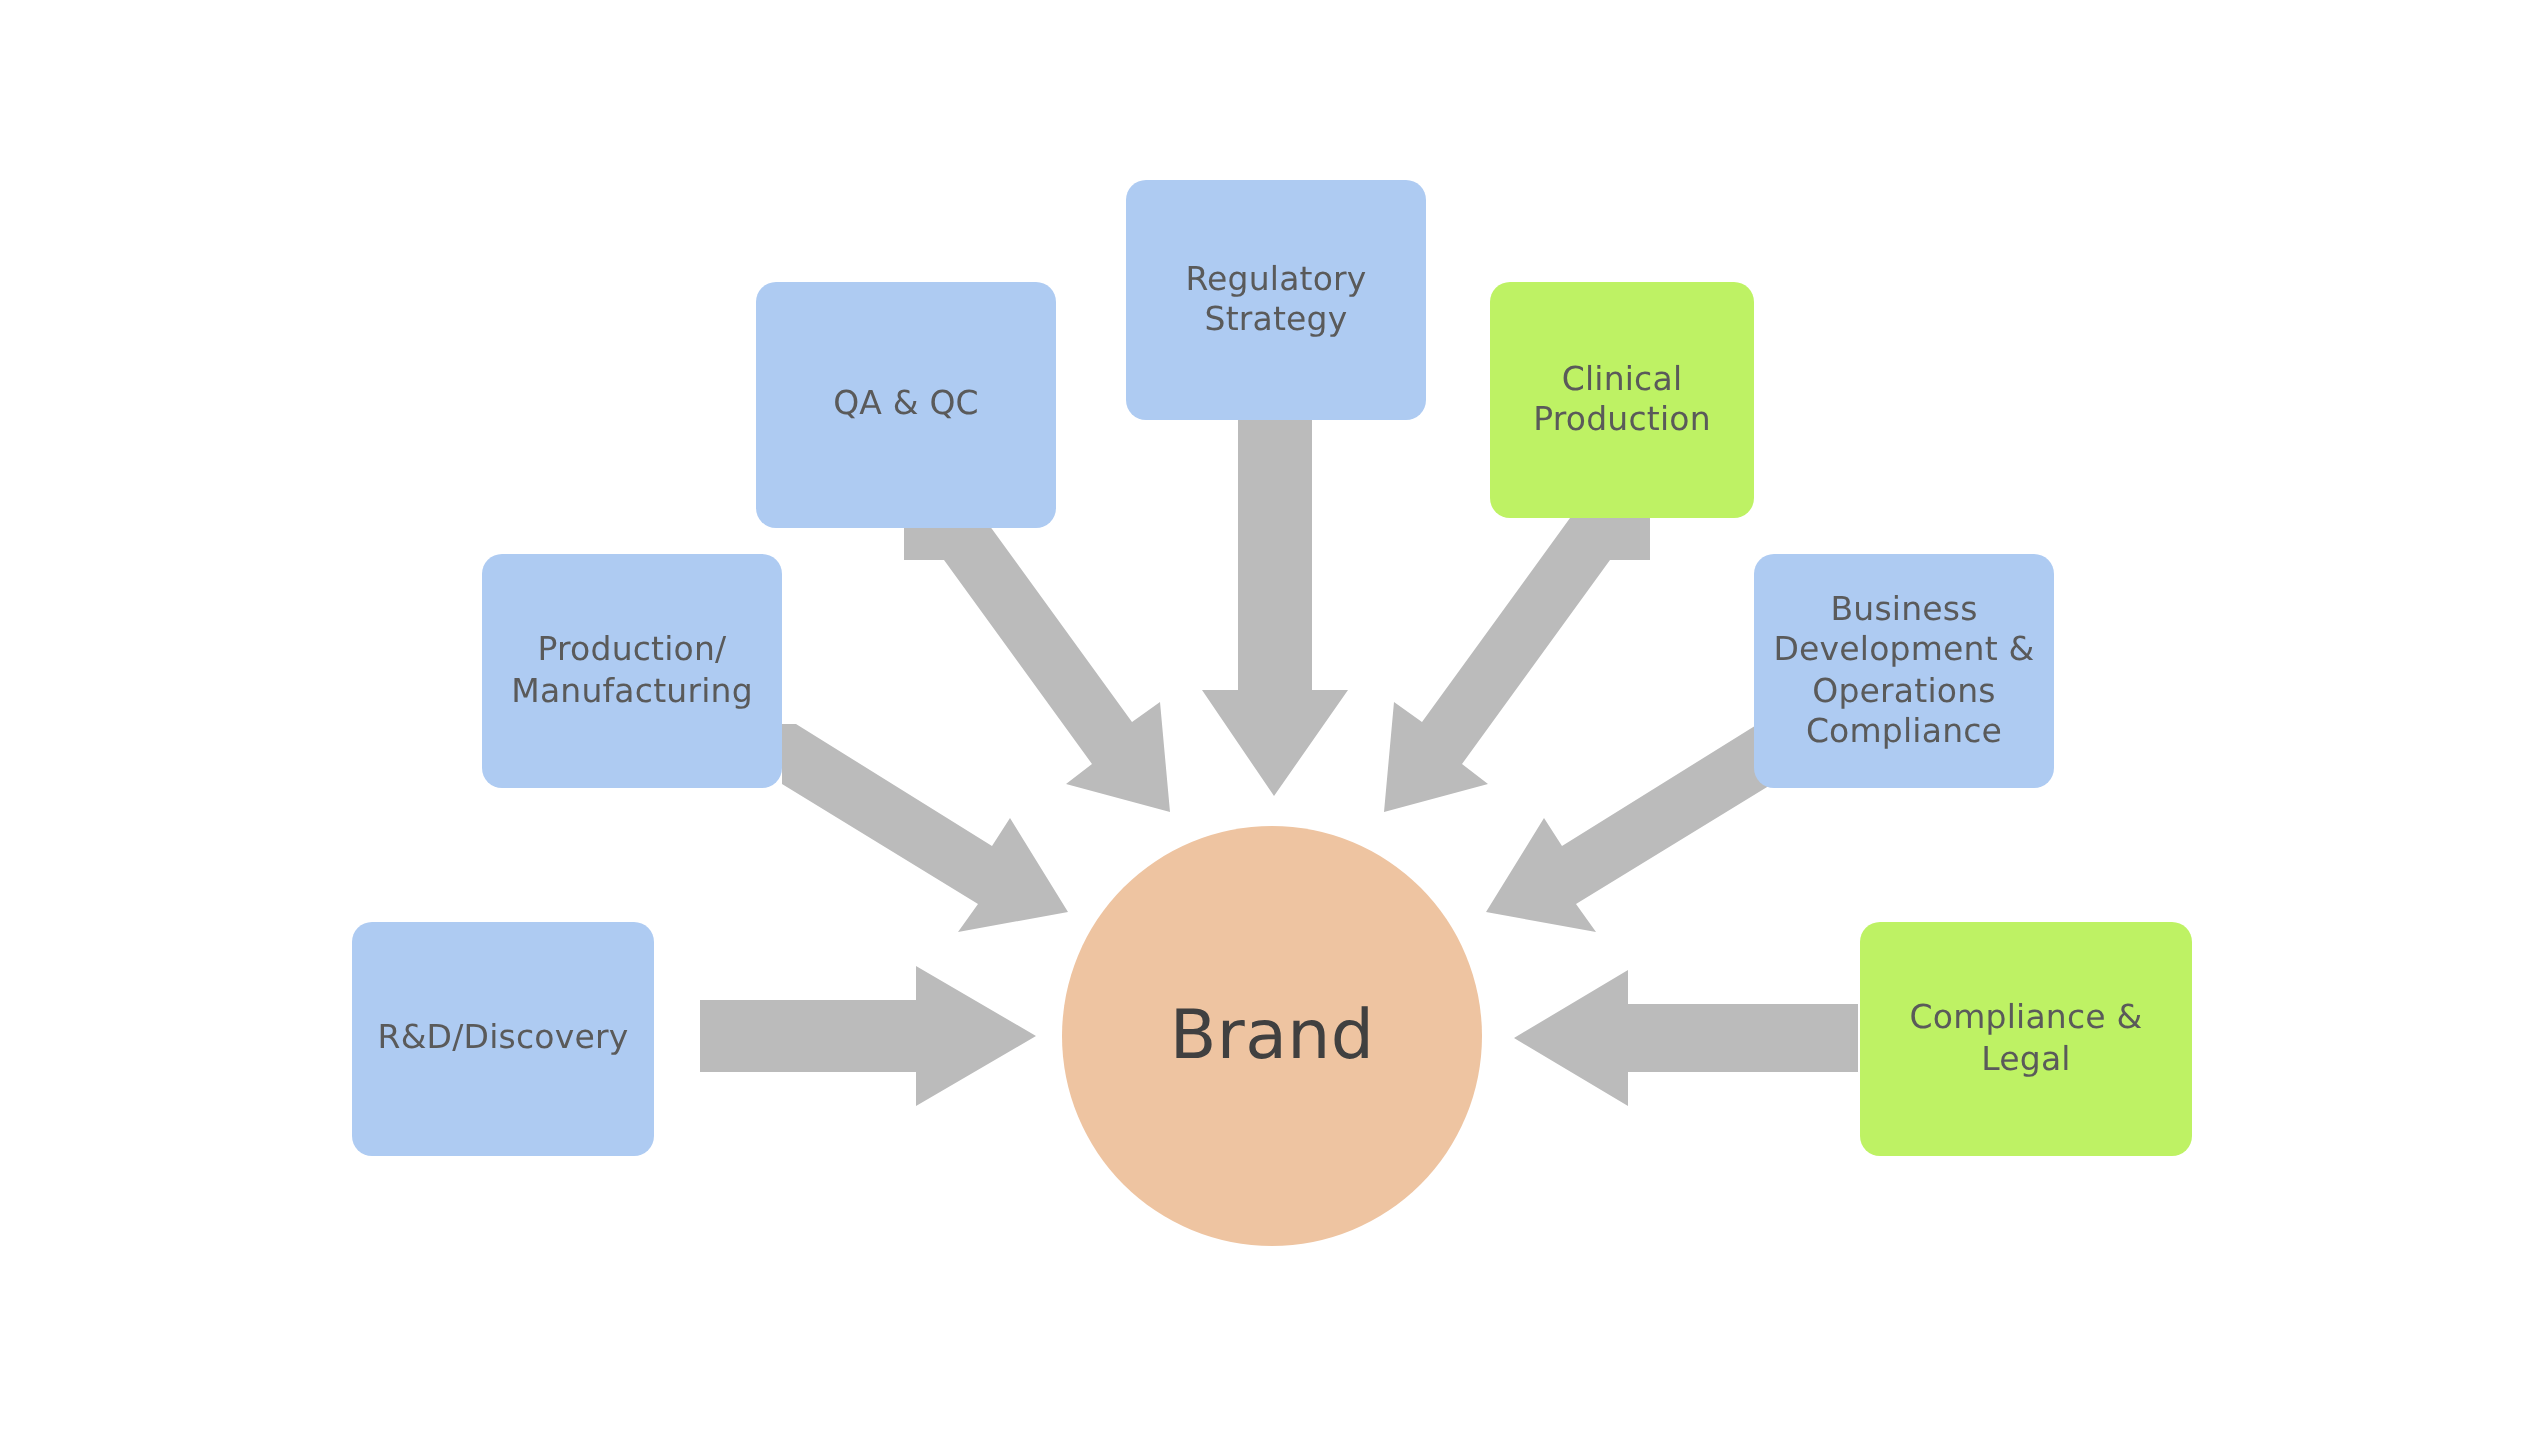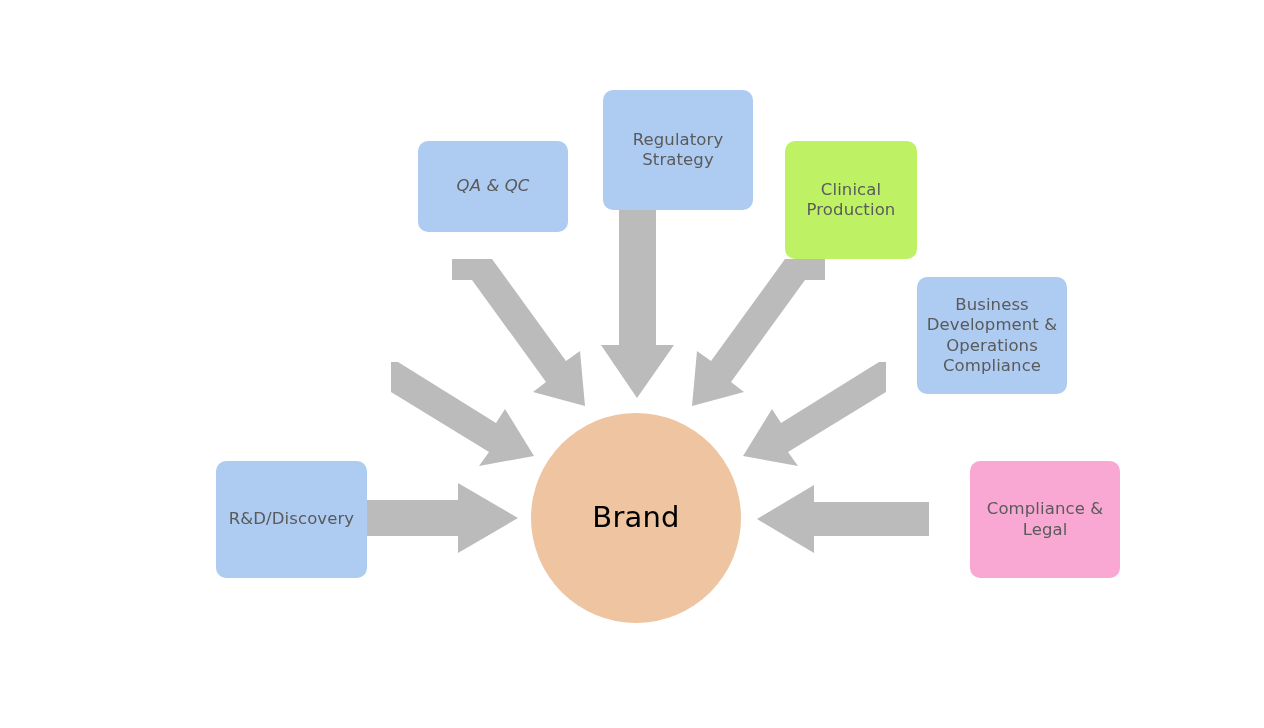--- a/index.html
+++ b/index.html
@@ -32,33 +32,32 @@
     justify-content: center;
     text-align: center;
     border-radius: 10px;
     box-sizing: border-box;
     padding: 4px 6px;
     font-size: 16.5px;
     line-height: 1.22;
     letter-spacing: 0.1px;
     color: #5a5a5a;
     z-index: 3;
-    margin-left: 40px;
   }
   .hub-circle {
     position: absolute;
     display: flex;
     align-items: center;
     justify-content: center;
     text-align: center;
     border-radius: 50%;
-    font-size: 29px;
+    font-size: 34px;
     line-height: 1.3;
     letter-spacing: 0.2px;
-    color: #000000;
+    color: #404040;
     z-index: 2;
   }
   .hub-label { display: block; }
 </style>
 </head>
 <body>
 
 <div id="canvas">
 
   <svg id="arrow-layer" viewBox="0 0 1264 728" xmlns="http://www.w3.org/2000/svg">
@@ -77,52 +76,58 @@
 
     <polygon fill="#bbbbbb" points="886,362 886,392 788,452 798,466 743,456 772,409 781,423 879,362"></polygon>
   </svg>
 
   <div class="hub-circle" style="left:531px; top:413px; width:210px; height:210px; background:#eec4a1;">
     <div>
       <span class="hub-label">Brand</span>
     </div>
   </div>
 
-  <div class="node-box" style="left:378px; top:141px; width:150px; height:91px; background:#aecbf2;font-style:italic;">
+  <div class="node-box" style="left:378px; top:141px; width:150px; height:123px; background:#aecbf2;">
     <span>QA &amp; QC</span>
   </div>
 
   <div class="node-box" style="left:563px; top:90px; width:150px; height:120px; background:#aecbf2;">
     <span>
       <span>Regulatory</span><br>
       <span>Strategy</span>
     </span>
   </div>
 
   <div class="node-box" style="left:745px; top:141px; width:132px; height:118px; background:#bef264;">
     <span>
       <span>Clinical</span><br>
       <span>Production</span>
     </span>
   </div>
 
+  <div class="node-box" style="left:241px; top:277px; width:150px; height:117px; background:#aecbf2;">
+    <span>
+      <span>Production/</span><br>
+      <span>Manufacturing</span>
+    </span>
+  </div>
 
   <div class="node-box" style="left:877px; top:277px; width:150px; height:117px; background:#aecbf2;">
     <span>
       <span>Business</span><br>
       <span>Development &amp;</span><br>
       <span>Operations</span><br>
       <span>Compliance</span>
     </span>
   </div>
 
   <div class="node-box" style="left:176px; top:461px; width:151px; height:117px; background:#aecbf2;">
     <span>R&amp;D/Discovery</span>
   </div>
 
-  <div class="node-box" style="left:930px; top:461px; width:150px; height:117px; background:#f9a8d4;">
+  <div class="node-box" style="left:930px; top:461px; width:166px; height:117px; background:#bef264;">
     <span>
       <span>Compliance &amp;</span><br>
       <span>Legal</span>
     </span>
   </div>
 
 </div>
 
 </body></html>

